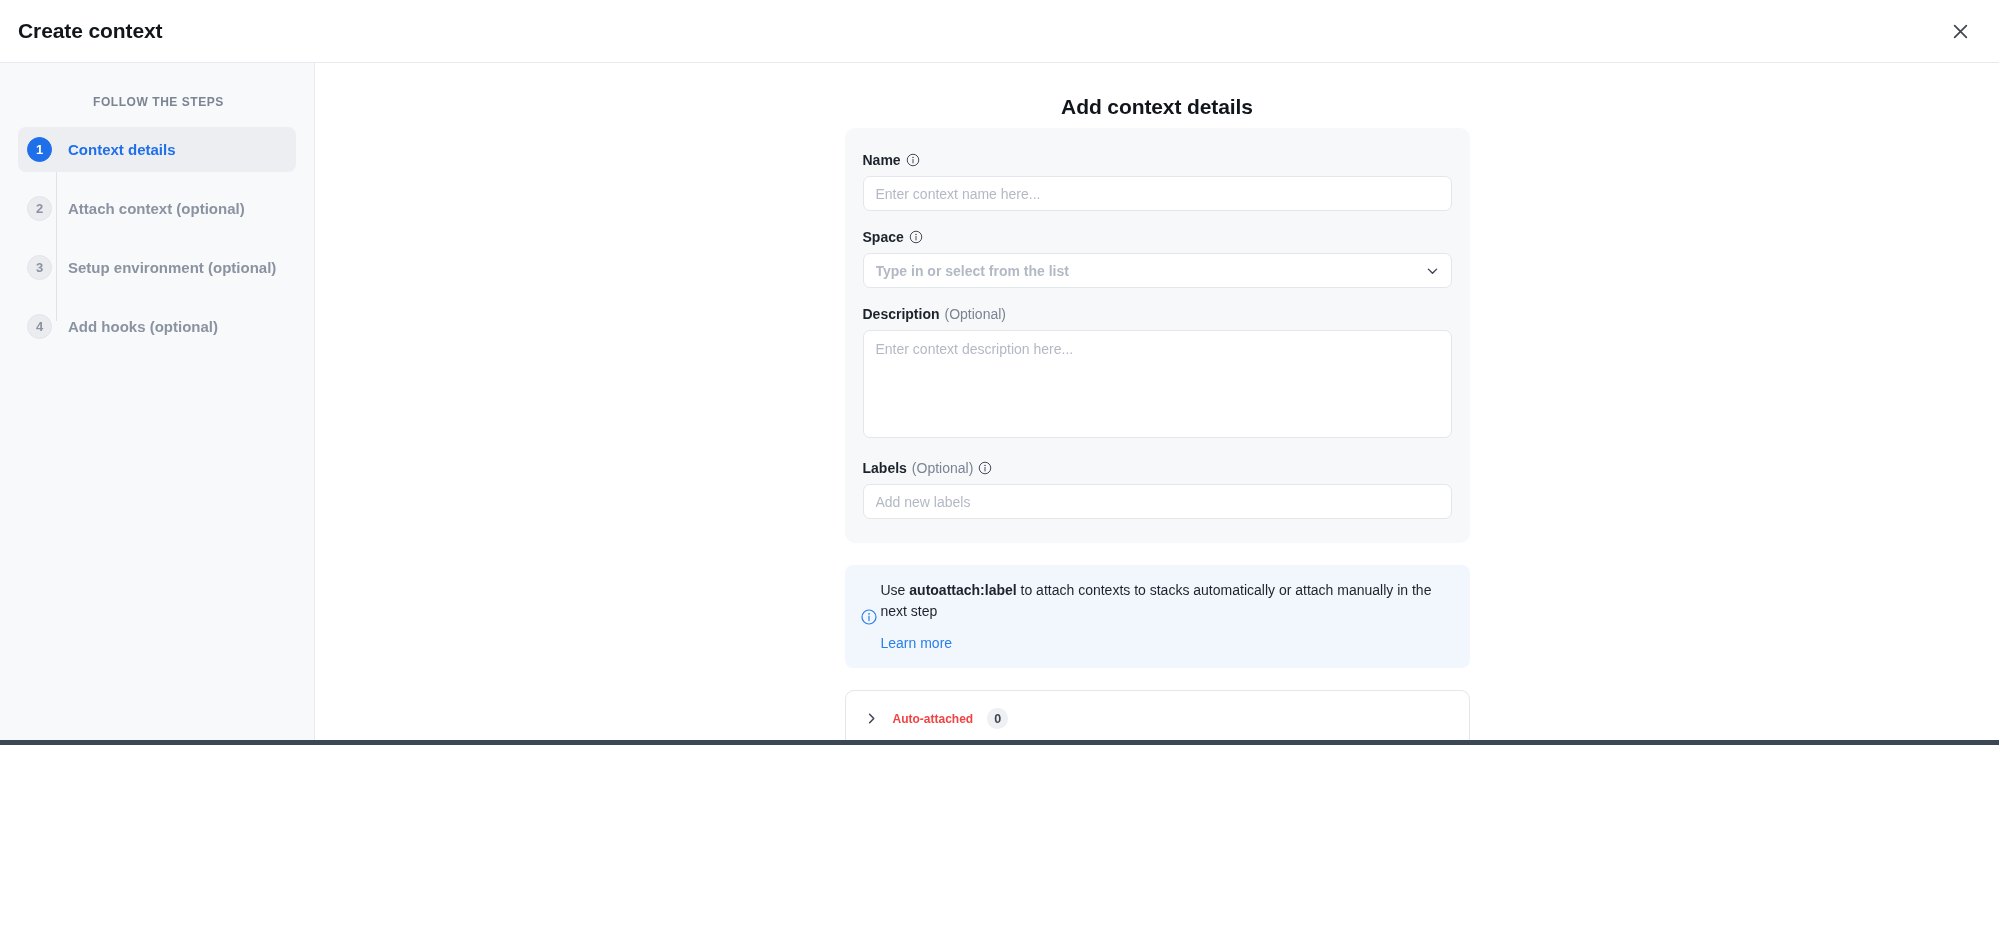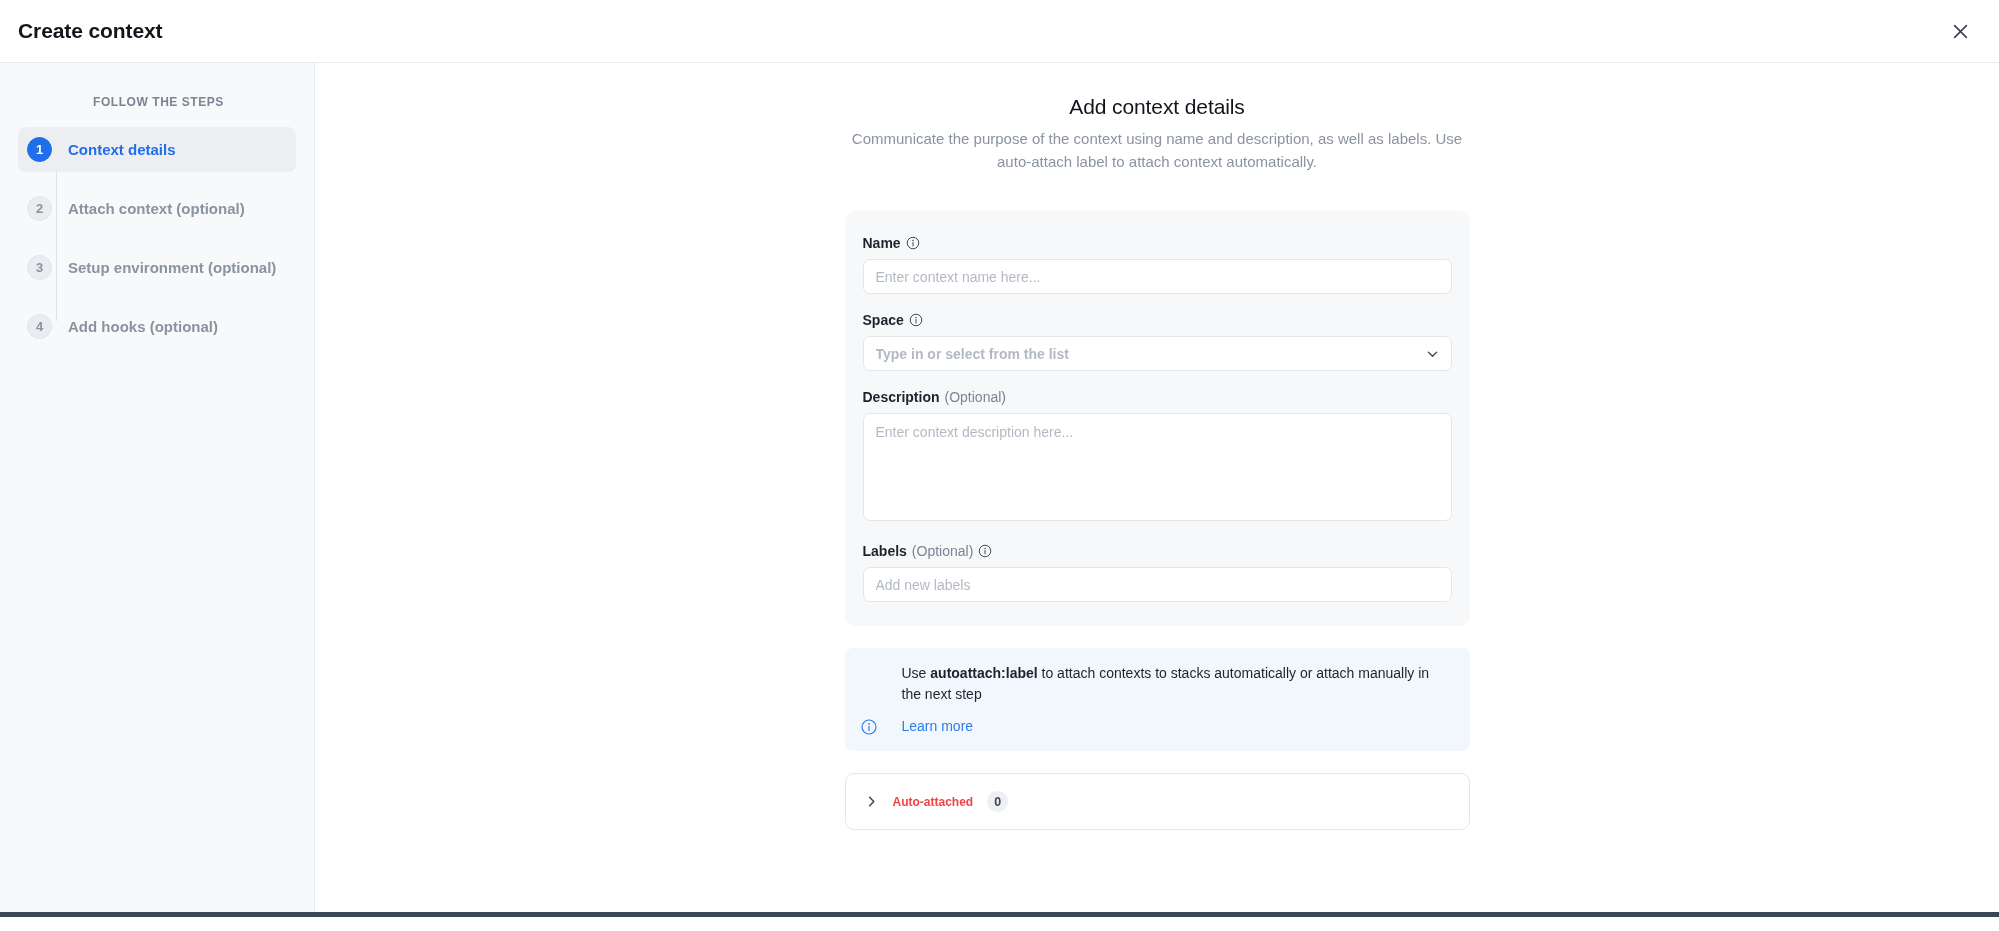--- a/index.html
+++ b/index.html
@@ -7,21 +7,21 @@
     width: 1999px;
     height: 931px;
     overflow: hidden;
     background: #ffffff;
     font-family: "Liberation Sans", sans-serif;
     -webkit-font-smoothing: antialiased;
   }
 
   .app {
     width: 1999px;
-    height: 917px;
+    height: 745px;
     display: flex;
     flex-direction: column;
     position: relative;
     background: #ffffff;
   }
 
   
   .header {
     height: 63px;
     min-height: 63px;
@@ -140,21 +140,21 @@
     padding-top: 32px;
     display: flex;
     flex-direction: column;
     align-items: center;
     background: #ffffff;
   }
   .main-inner { width: 625px; }
 
   .page-title {
     font-size: 21px;
-    font-weight: 400;
+    font-weight: 700;
     color: #11161c;
     text-align: center;
     margin-bottom: 9px;
     letter-spacing: -0.1px;
   }
   .page-subtitle {
     font-size: 15px;
     color: #8b93a1;
     text-align: center;
     line-height: 1.5;
@@ -236,22 +236,22 @@
   }
   .textarea::placeholder { color: #b3b9c4; }
 
   
   .info-banner {
     margin-top: 22px;
     background: #f2f7fe;
     border-radius: 8px;
     padding: 15px 18px 16px 16px;
     display: flex;
-    gap: 25px;
-    align-items: flex-end;
+    gap: 4px;
+    align-items: center;
   }
   .banner-icon {
     color: #2b7de9;
     flex-shrink: 0;
     margin-top: 1px;
     display: flex;
   }
   .banner-body { flex: 1; }
   .banner-text {
     font-size: 14px;
@@ -352,21 +352,20 @@
           <span class="step-num">4</span>
           <span class="step-label">Add hooks (optional)</span>
         </div>
       </div>
     </div>
 
     <div class="main">
       <div class="main-inner">
 
         <div class="page-title">Add context details</div>
-        <div class="page-subtitle">Communicate the purpose of the context using name and description, as well as labels. Use auto-attach label to attach context automatically.</div>
 
         <div class="form-card">
 
           <div class="field">
             <div class="field-label">
               <span>Name</span>
               <span class="info-icon">
                 <svg width="14" height="14" viewBox="0 0 16 16" fill="none">
                   <circle cx="8" cy="8" r="6.6" stroke="currentColor" stroke-width="1.1"></circle>
                   <circle cx="8" cy="5" r="0.85" fill="currentColor"></circle>

